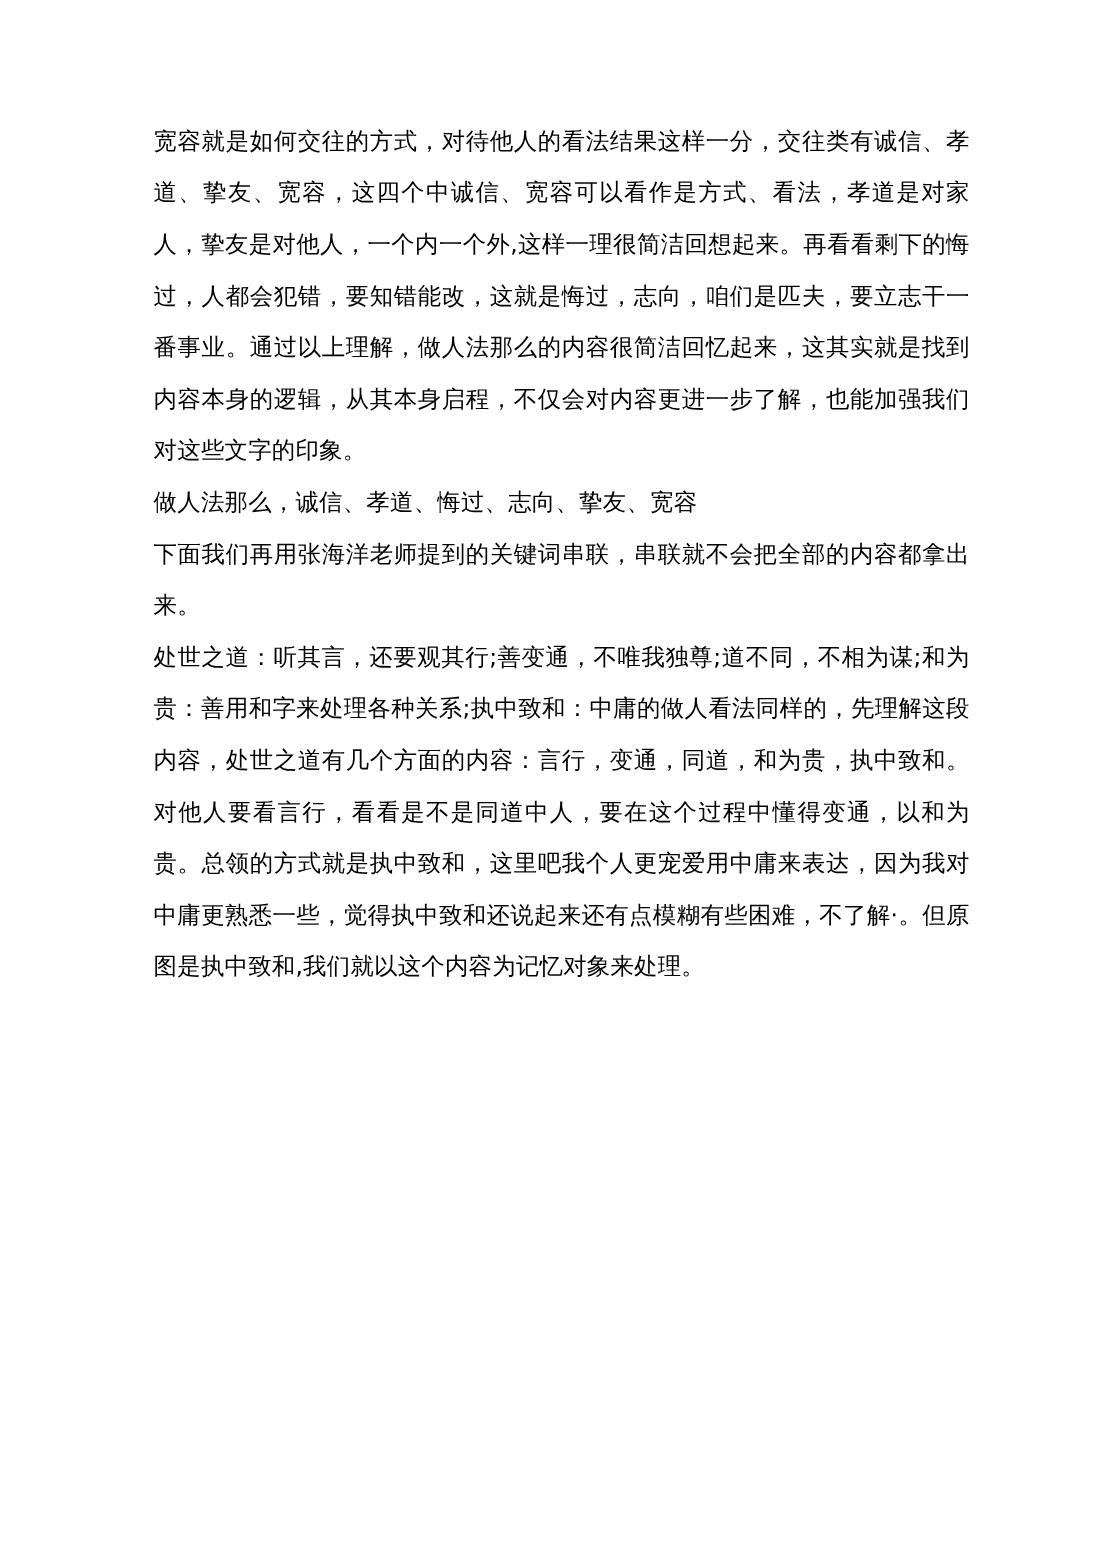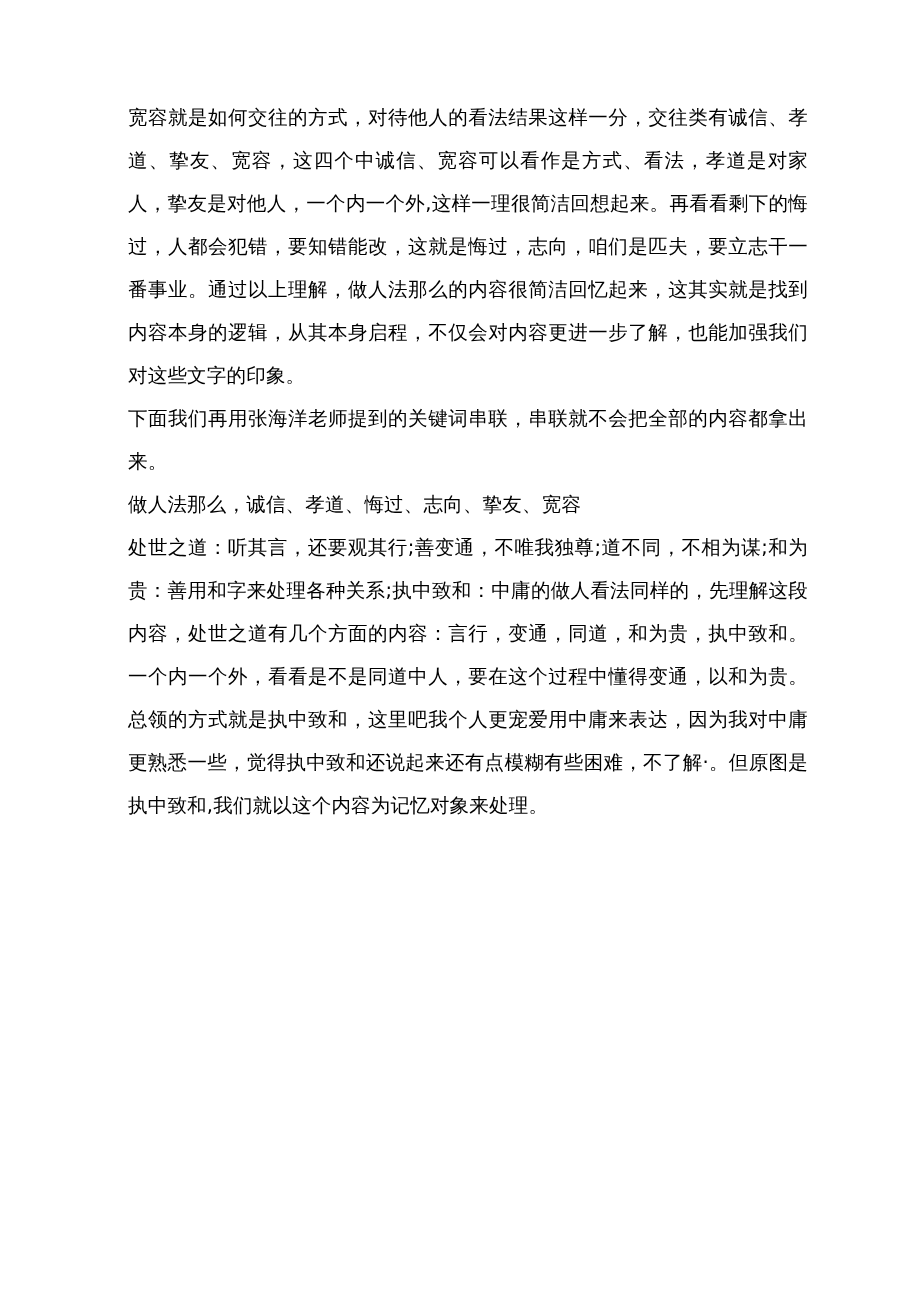--- a/index.html
+++ b/index.html
@@ -34,17 +34,17 @@
   .para + .para {
     margin-top: 0;
   }
 </style>
 </head>
 <body>
 
 <div class="page">
   <div class="doc-body">
     <p class="para">宽容就是如何交往的方式，对待他人的看法结果这样一分，交往类有诚信、孝道、挚友、宽容，这四个中诚信、宽容可以看作是方式、看法，孝道是对家人，挚友是对他人，一个内一个外,这样一理很简洁回想起来。再看看剩下的悔过，人都会犯错，要知错能改，这就是悔过，志向，咱们是匹夫，要立志干一番事业。通过以上理解，做人法那么的内容很简洁回忆起来，这其实就是找到内容本身的逻辑，从其本身启程，不仅会对内容更进一步了解，也能加强我们对这些文字的印象。</p>
+    <p class="para">做人法那么，诚信、孝道、悔过、志向、挚友、宽容</p>
     <p class="para">下面我们再用张海洋老师提到的关键词串联，串联就不会把全部的内容都拿出来。</p>
-    <p class="para">做人法那么，诚信、孝道、悔过、志向、挚友、宽容</p>
-    <p class="para">处世之道：听其言，还要观其行;善变通，不唯我独尊;道不同，不相为谋;和为贵：善用和字来处理各种关系;执中致和：中庸的做人看法同样的，先理解这段内容，处世之道有几个方面的内容：言行，变通，同道，和为贵，执中致和。一个内一个外，看看是不是同道中人，要在这个过程中懂得变通，以和为贵。总领的方式就是执中致和，这里吧我个人更宠爱用中庸来表达，因为我对中庸更熟悉一些，觉得执中致和还说起来还有点模糊有些困难，不了解·。但原图是执中致和,我们就以这个内容为记忆对象来处理。</p>
+    <p class="para">处世之道：听其言，还要观其行;善变通，不唯我独尊;道不同，不相为谋;和为贵：善用和字来处理各种关系;执中致和：中庸的做人看法同样的，先理解这段内容，处世之道有几个方面的内容：言行，变通，同道，和为贵，执中致和。对他人要看言行，看看是不是同道中人，要在这个过程中懂得变通，以和为贵。总领的方式就是执中致和，这里吧我个人更宠爱用中庸来表达，因为我对中庸更熟悉一些，觉得执中致和还说起来还有点模糊有些困难，不了解·。但原图是执中致和,我们就以这个内容为记忆对象来处理。</p>
   </div>
 </div>
 
 </body></html>

